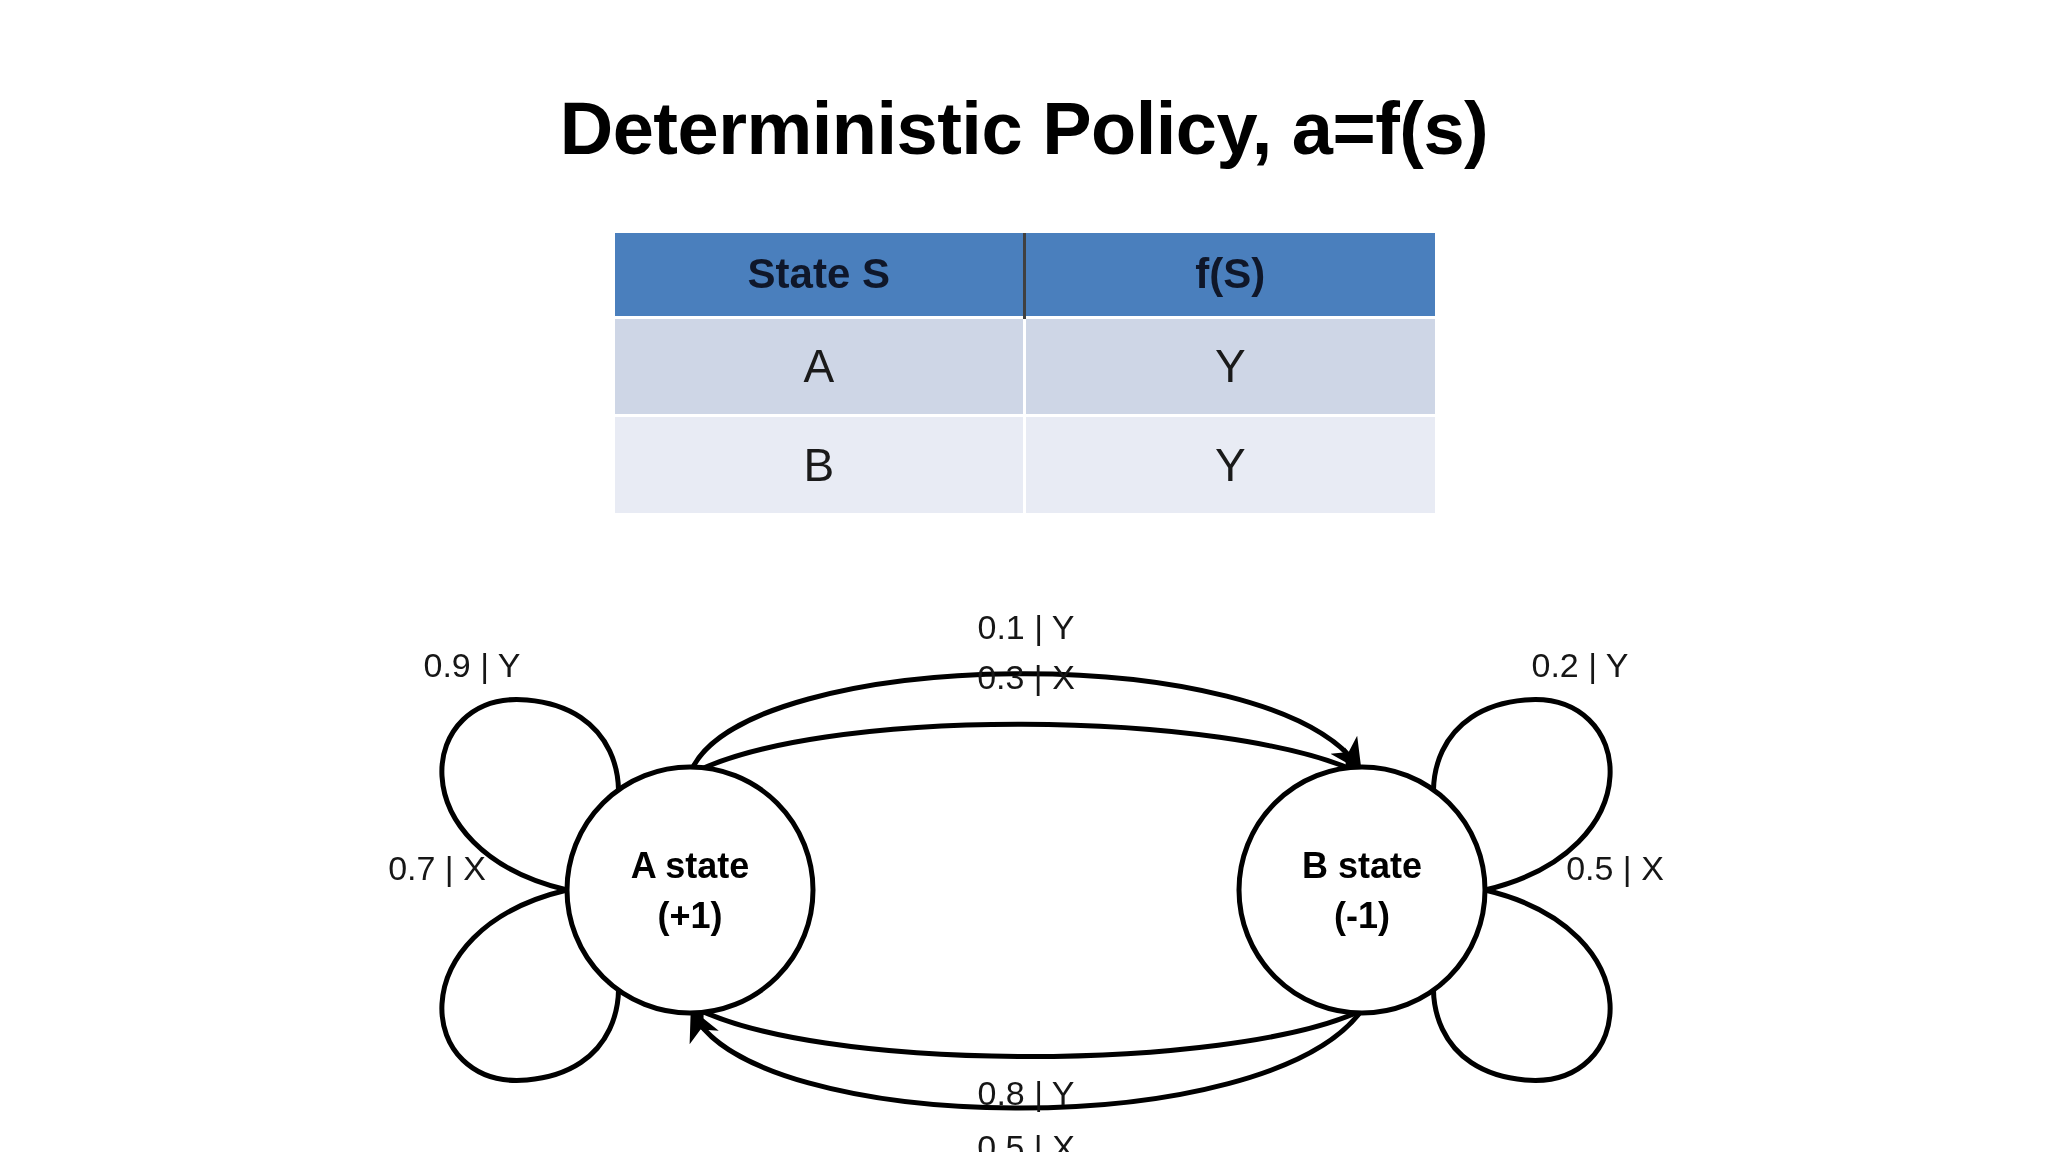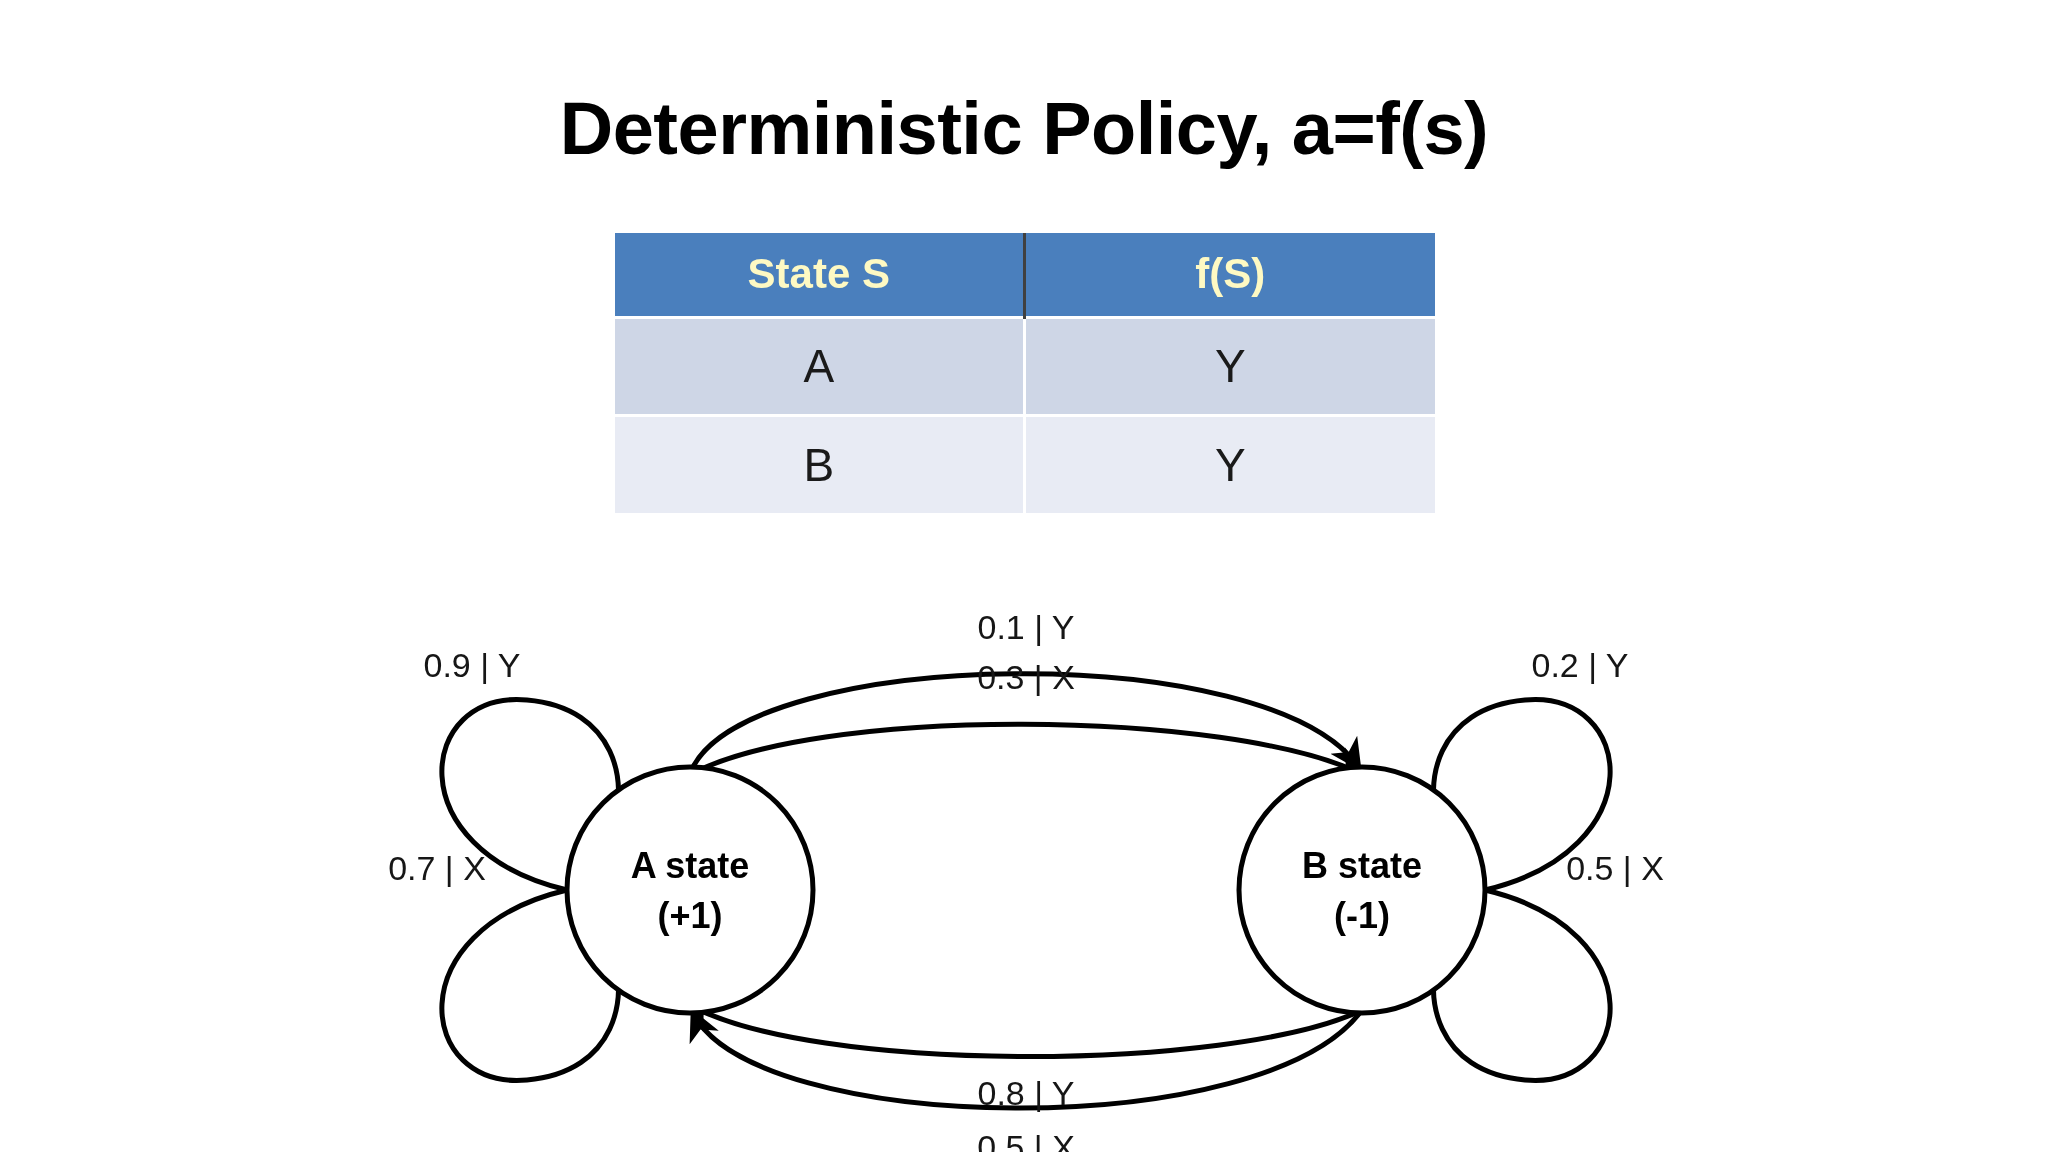--- a/index.html
+++ b/index.html
@@ -39,21 +39,21 @@
     width: 820px;
     border-collapse: collapse;
     table-layout: fixed;
   }
   #policy-table col.c1 { width: 409px; }
   #policy-table col.c2 { width: 411px; }
 
   #policy-table th {
     height: 84px;
     background: #4a7fbd;
-    color: #fef9c3;
+    color: #0f172a;
     font-size: 42px;
     font-weight: bold;
     text-align: center;
     vertical-align: middle;
     border: none;
     padding: 0;
     box-sizing: border-box;
   }
   #policy-table th.col-sep {
     border-left: 3px solid #404040;

